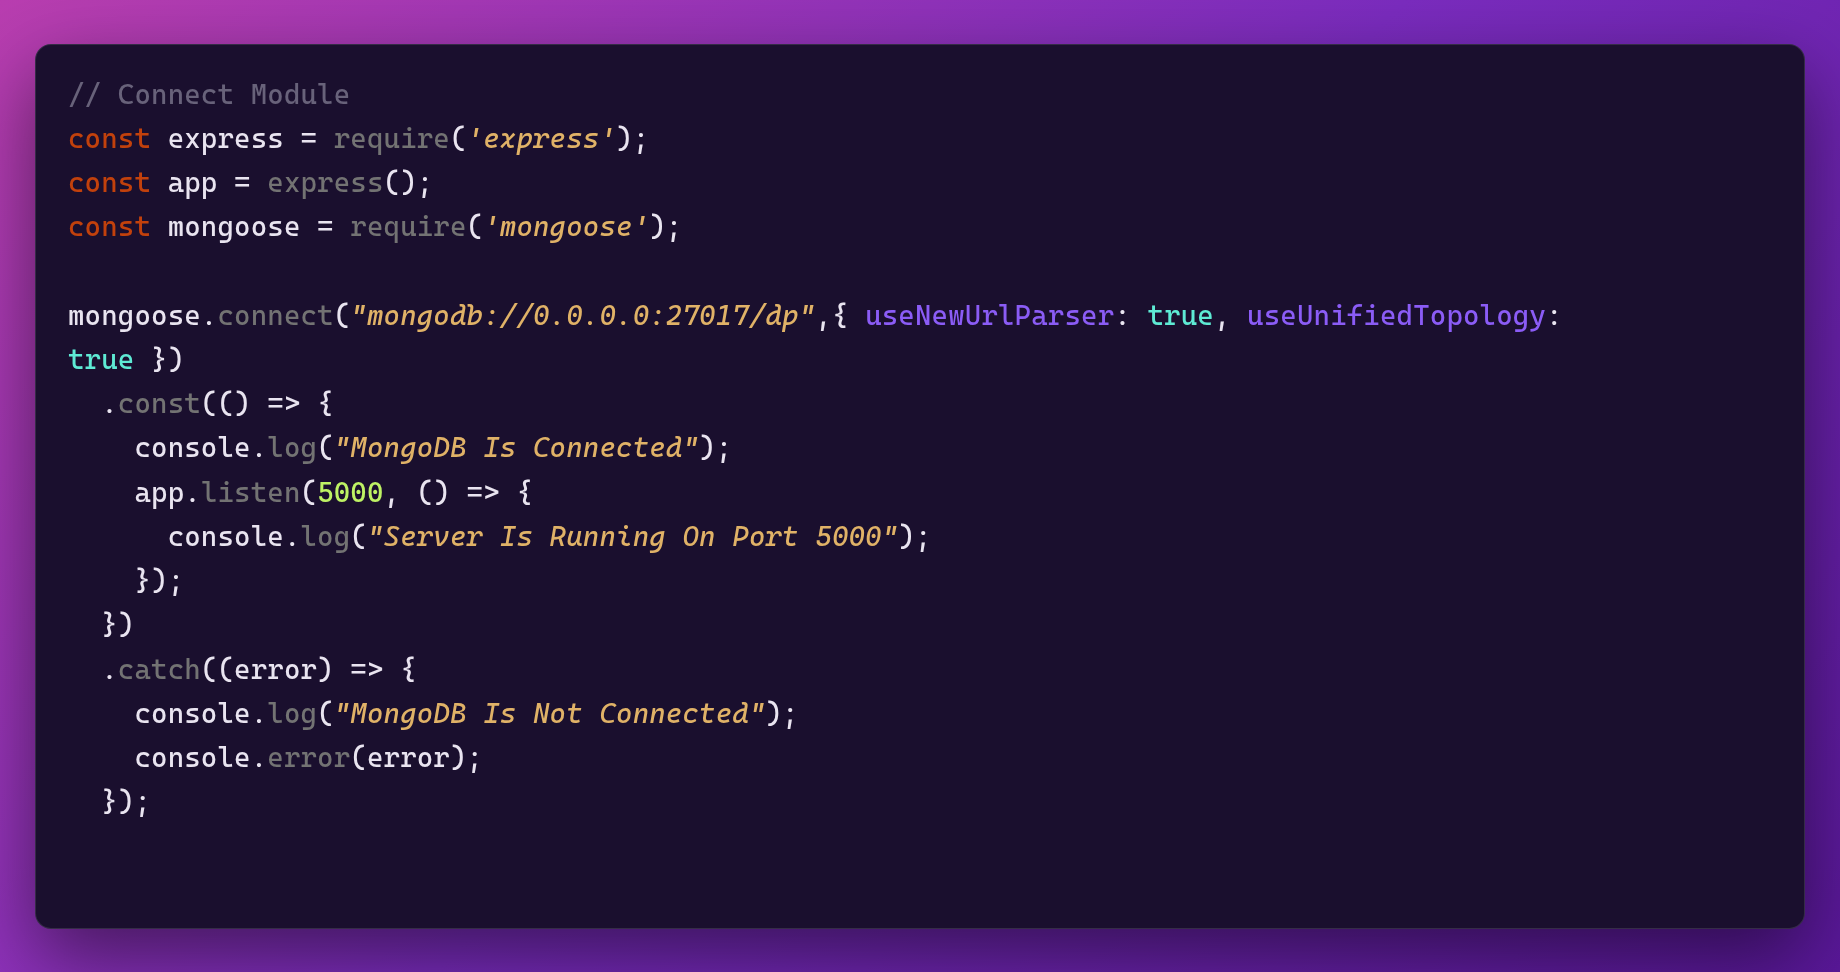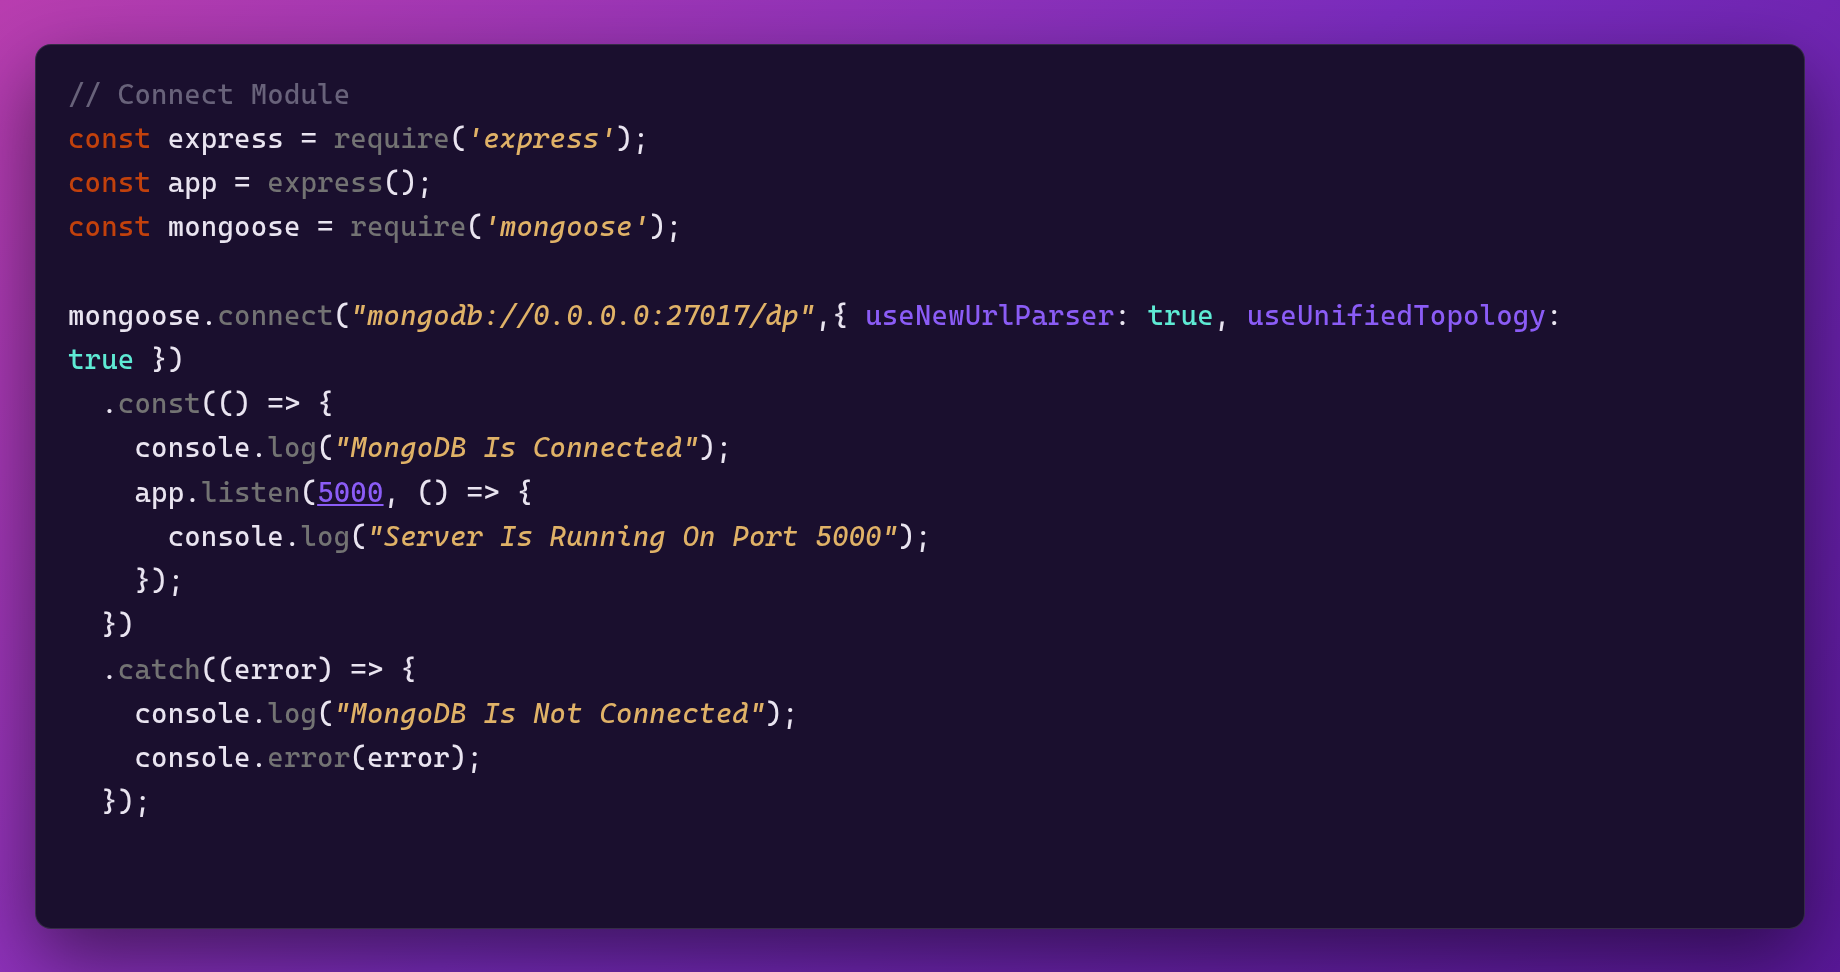--- a/index.html
+++ b/index.html
@@ -68,21 +68,21 @@
     letter-spacing: 0.2px;
   }
   
   .comment { color: #68627a; }
   .keyword { color: #c2410c; }
   .ident { color: #e9e4f0; }
   .func  { color: #737373; }
   .string { color: #e0b267; font-style: italic; }
   .prop { color: #8b5cf6; }
   .bool { color: #5eead4; }
-  .num  { color: #8b5cf6; text-decoration: underline; }
+  .num  { color: #bef264; }
   .punct { color: #e9e4f0; }
 </style>
 </head>
 <body>
 
 <div class="window">
   <div class="code-area"><span class="comment">// Connect Module</span>
 <span class="keyword">const</span> <span class="ident">express</span><span class="punct"> = </span><span class="func">require</span><span class="punct">(</span><span class="string">'express'</span><span class="punct">);</span>
 <span class="keyword">const</span> <span class="ident">app</span><span class="punct"> = </span><span class="func">express</span><span class="punct">();</span>
 <span class="keyword">const</span> <span class="ident">mongoose</span><span class="punct"> = </span><span class="func">require</span><span class="punct">(</span><span class="string">'mongoose'</span><span class="punct">);</span>

